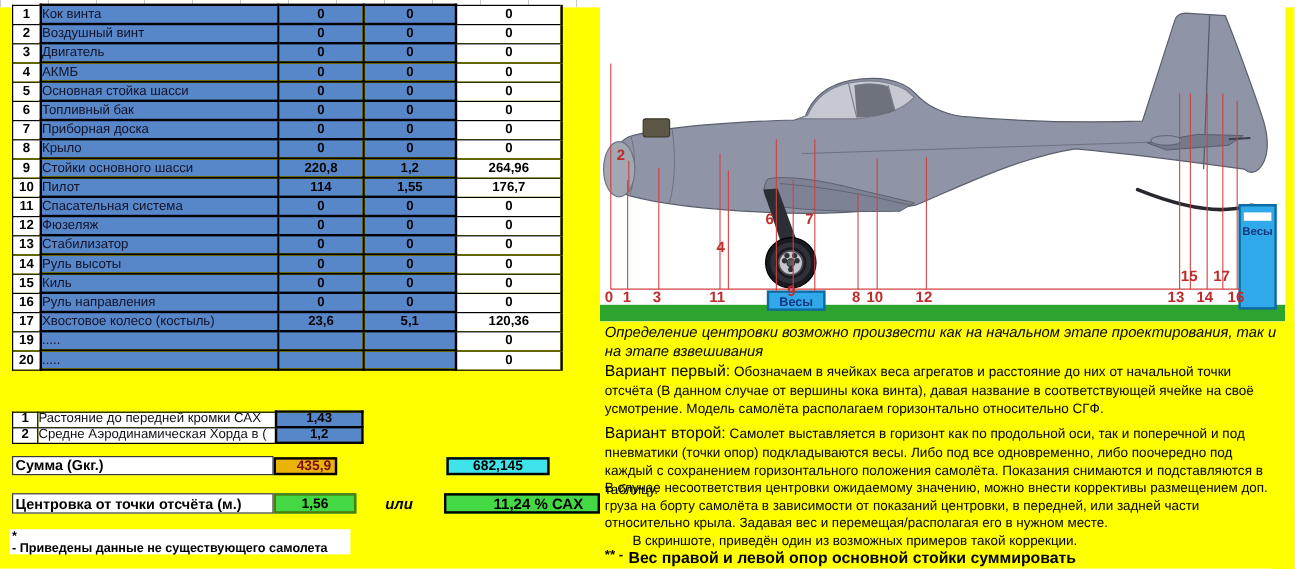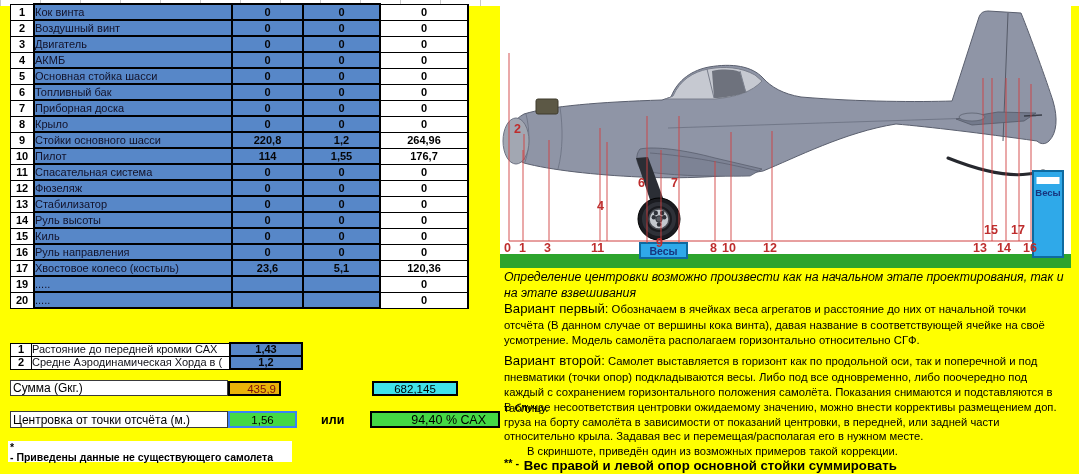--- a/index.html
+++ b/index.html
@@ -21,27 +21,27 @@
   td.c-w{border:2px solid #000;background:#5787C8;width:69px;text-align:center;font-weight:bold;color:#060608;}
   td.c-d{border:2px solid #000;background:#5787C8;width:75px;text-align:center;font-weight:bold;color:#060608;}
   td.c-m{border:2px solid #000;border-top-width:1px;border-bottom-width:1px;background:#fff;width:86px;text-align:center;font-weight:bold;color:#000;}
   
   table.param-t{left:10px;top:342px;}
   table.param-t tr{height:12px;}
   td.p-num{border:1px solid #000;background:#fff;width:20px;text-align:center;font-weight:bold;font-size:10.5px;}
   td.p-label{border:1px solid #000;background:#fff;width:197px;text-align:left;padding-left:2px;font-size:10.8px;color:#101018;}
   td.p-val{border:2px solid #000;background:#5787C8;width:70px;text-align:center;font-weight:bold;font-size:10.8px;color:#060608;}
   
-  .cell-box{position:absolute;box-sizing:border-box;display:flex;align-items:center;font-weight:normal;}
+  .cell-box{position:absolute;box-sizing:border-box;display:flex;align-items:center;font-weight:bold;}
   .lbl-white{background:#fff;border:1px solid #3a3a3a;color:#000;font-size:12px;padding-left:2px;}
   .box-red{left:228px;top:381px;width:53px;height:15px;background:#eab308;border:2px solid #000;color:#7A0C0C;font-size:11.5px;justify-content:flex-end;padding-right:3px;}
   .box-cyan{left:372px;top:381px;width:86px;height:15px;background:#3FE3EA;border:2px solid #000;color:#000;font-size:11.5px;justify-content:center;}
-  .box-green1{left:228px;top:411px;width:69px;height:17px;background:#44D944;border:2px solid #3b82f6;color:#000;font-size:11.5px;justify-content:center;}
+  .box-green1{left:228px;top:411px;width:69px;height:17px;background:#44D944;border:2px solid #4d7c0f;color:#000;font-size:11.5px;justify-content:center;}
   .box-green2{left:370px;top:411px;width:130px;height:17px;background:#44D944;border:2px solid #000;color:#000;font-size:12.5px;justify-content:flex-end;padding-right:12px;}
-  .or-word{position:absolute;left:321px;top:413px;font-weight:bold;font-size:12.5px;color:#000;}
+  .or-word{position:absolute;left:321px;top:413px;font-weight:bold;font-style:italic;font-size:12.5px;color:#000;}
   .footnote{position:absolute;left:8px;top:441px;width:284px;height:21px;background:#fff;color:#000;
     font-weight:bold;font-size:10.5px;line-height:10px;padding:1px 0 0 2px;box-sizing:border-box;}
   
   .photo-area{position:absolute;left:500px;top:0;width:571px;height:268px;background:#ffffff;}
   .notes-area{position:absolute;left:500px;top:268px;width:579px;height:206px;background:#FFFF00;}
   .note{position:absolute;color:#000;}
   .note-intro{left:4px;top:2px;width:562px;font-style:italic;font-size:12.3px;line-height:15.5px;}
   .note-block{width:560px;font-size:11.3px;line-height:15.5px;}
   .nb1{left:4px;top:33px;} .nb2{left:4px;top:85px;}
   .nb3{left:4px;top:132px;font-size:11.2px;line-height:14.6px;width:562px;}
@@ -211,21 +211,21 @@
     </tbody>
 </table>
 
 <div class="cell-box lbl-white" style="left:10px;top:380px;width:218px;height:16px;">Сумма (Gкг.)</div>
 <div class="cell-box box-red">435,9</div>
 <div class="cell-box box-cyan">682,145</div>
 
 <div class="cell-box lbl-white" style="left:10px;top:411px;width:218px;height:17px;">Центровка от точки отсчёта (м.)</div>
 <div class="cell-box box-green1">1,56</div>
 <div class="or-word">или</div>
-<div class="cell-box box-green2">94,40 % САХ</div>
+<div class="cell-box box-green2">11,24 % САХ</div>
 
 <div class="footnote">
   <span>*</span><br>
   <span>- Приведены данные не существующего самолета</span>
 </div>
 
 <div class="photo-area">
 <svg width="571" height="268" viewBox="0 0 571 268" xmlns="http://www.w3.org/2000/svg" style="position:absolute;left:0;top:0;">
   <g stroke-linejoin="round">
 

